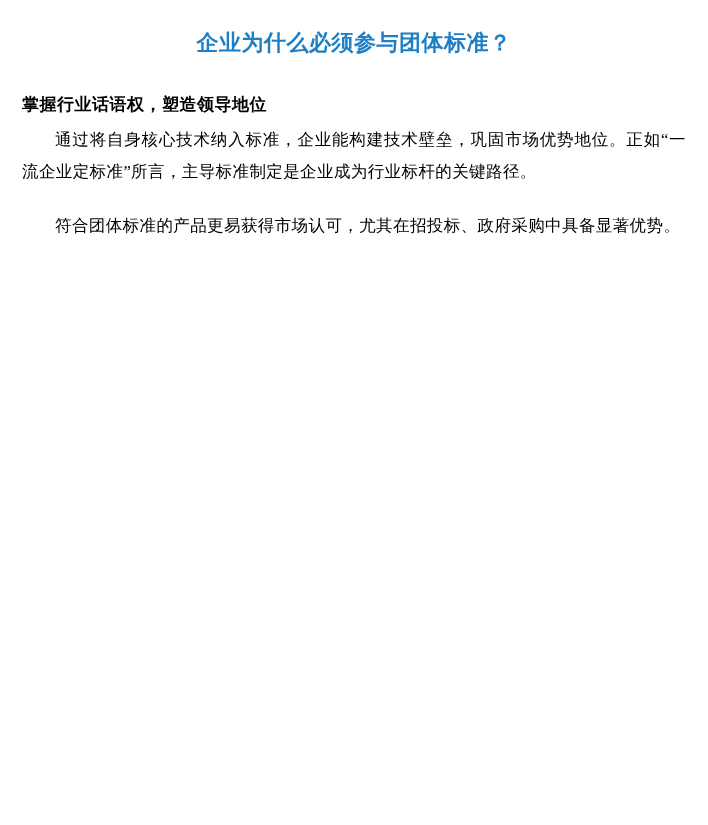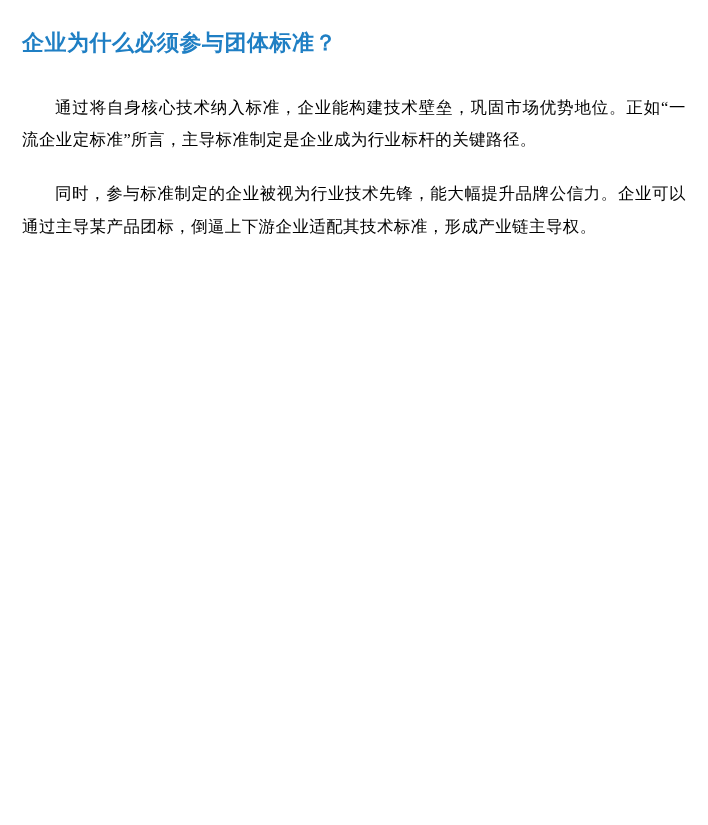--- a/index.html
+++ b/index.html
@@ -15,20 +15,21 @@
     overflow: hidden;
   }
   .page {
     width: 708px;
     height: 825px;
     box-sizing: border-box;
     padding: 0 22px;
     position: relative;
   }
   .doc-title {
+    text-align: center;
     color: #1f7fc4;
     font-size: 22px;
     font-weight: bold;
     letter-spacing: 0.5px;
     margin: 0;
     padding-top: 28px;
     padding-bottom: 6px;
     font-family: "Liberation Sans", "DejaVu Sans", sans-serif;
   }
   .section {
@@ -58,21 +59,22 @@
   }
 </style>
 </head>
 <body>
 
 <div class="page">
 
   <h1 class="doc-title" style="color: rgb(31, 127, 196);">企业为什么必须参与团体标准？</h1>
 
   <div class="section first">
+    <h2 class="section-heading">掌握行业话语权，塑造领导地位</h2>
     <p class="para">通过将自身核心技术纳入标准，企业能构建技术壁垒，巩固市场优势地位。正如“一流企业定标准”所言，主导标准制定是企业成为行业标杆的关键路径。</p>
   </div>
 
   <div class="section">
-    <p class="para">同时，参与标准制定的企业被视为行业技术先锋，能大幅提升品牌公信力。企业可以通过主导某产品团标，倒逼上下游企业适配其技术标准，形成产业链主导权。</p>
+    <p class="para">符合团体标准的产品更易获得市场认可，尤其在招投标、政府采购中具备显著优势。</p>
   </div>
 
 
 </div>
 
 </body></html>

